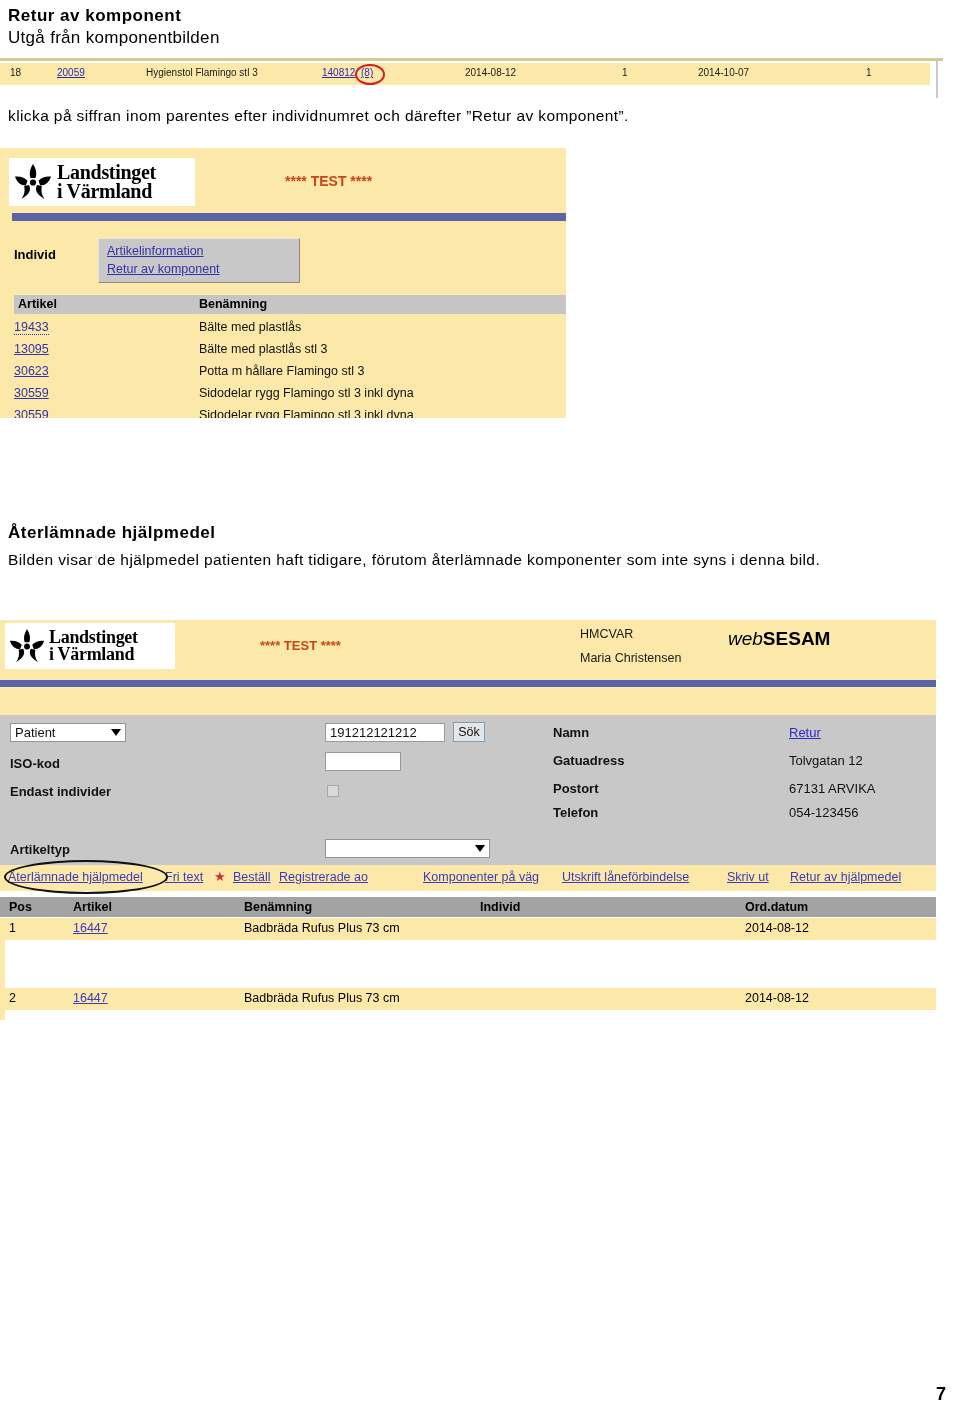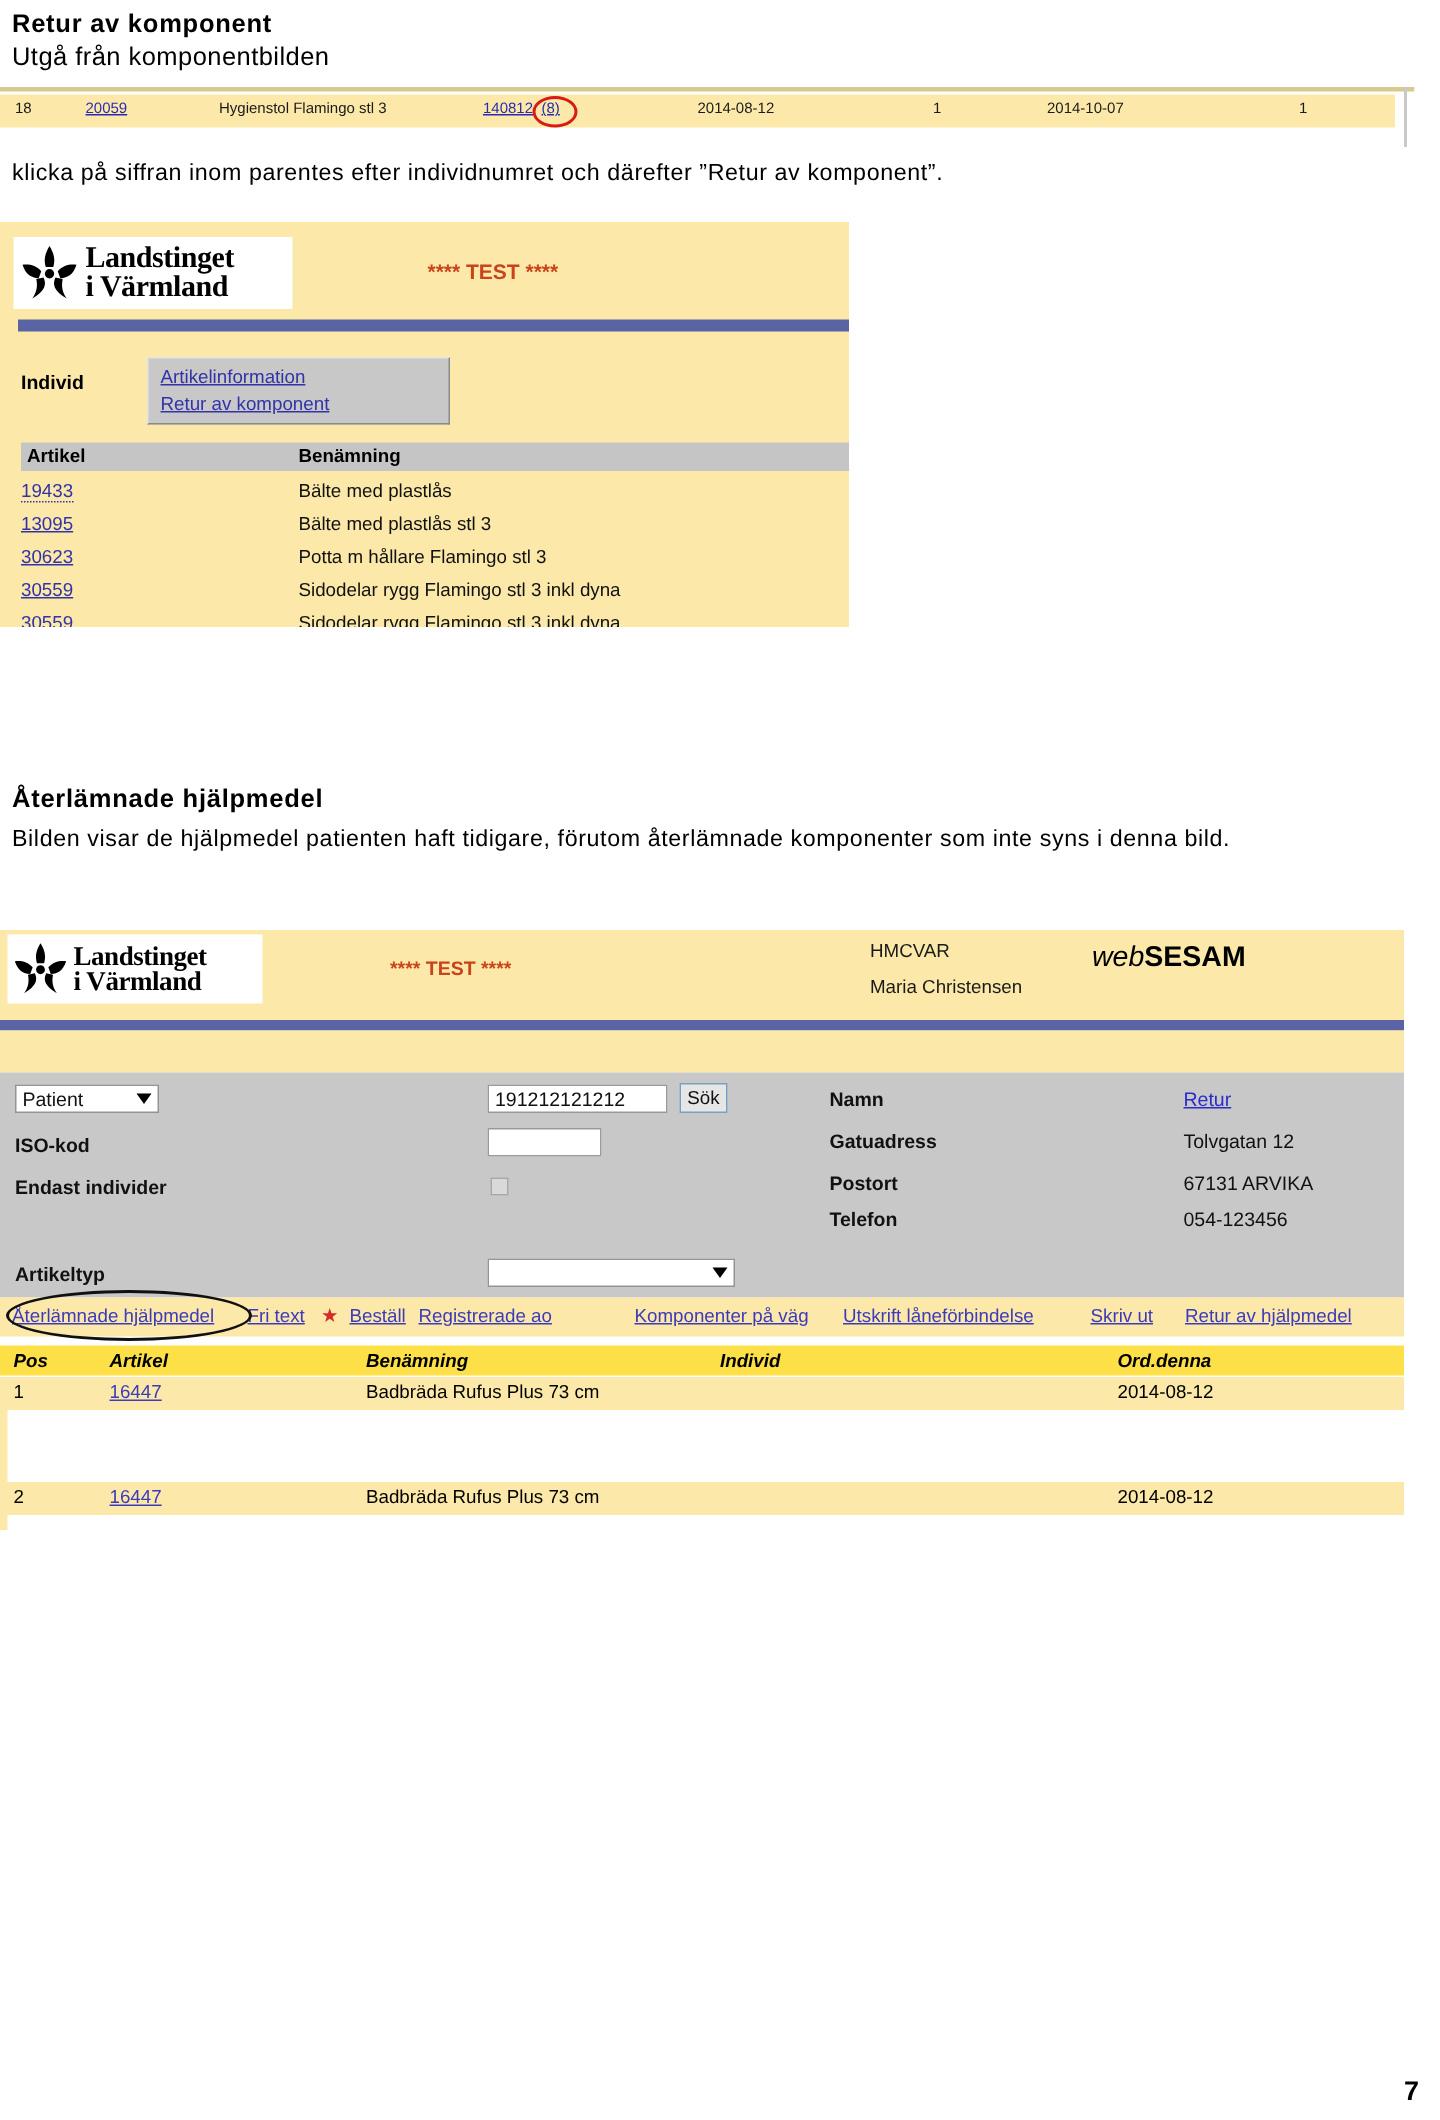--- a/index.html
+++ b/index.html
@@ -319,22 +319,21 @@
     left: 4px; top: 240px;
     width: 164px; height: 34px;
     border: 2.4px solid #111;
     border-radius: 50%;
     box-sizing: border-box;
   }
   #shot-retur .r-head {
     position: absolute;
     left: 0; top: 277px;
     width: 936px; height: 20px;
-    background: #fde047;
-    font-style: italic;
+    background: #a3a3a3;
   }
   #shot-retur .r-head span {
     position: absolute;
     top: 3px;
     font-size: 12.5px;
     font-weight: bold;
   }
   #shot-retur .r-row {
     position: absolute;
     left: 0;
@@ -470,21 +469,21 @@
   <div class="websesam">
     <i>web</i><span>SESAM</span>
   </div>
   <div class="hdr-right" style="left:580px; top:31px;">Maria Christensen</div>
 
   <div class="blue-bar" style="left:0; top:60px; width:936px; height:7px;"></div>
   <div class="yellow-gap"></div>
 
   <div class="search-panel">
 
-    <div class="sel-box" style="left:10px; top:8px; width:96px; height:19px;">
+    <div class="sel-box" style="left:10px; top:8px; width:116px; height:19px;">
       <span>Patient</span>
       <span class="caret"></span>
     </div>
 
     <div class="txt-box" style="left:325px; top:8px; width:120px; height:19px;">
       <span>191212121212</span>
     </div>
 
     <div class="btn-sok" style="left:453px; top:7px; width:32px; height:20px;">
       <span>Sök</span>
@@ -528,21 +527,21 @@
     <a style="left:727px;">Skriv ut</a>
     <a style="left:790px;">Retur av hjälpmedel</a>
   </div>
   <div class="ellipse"></div>
 
   <div class="r-head">
     <span style="left:9px;">Pos</span>
     <span style="left:73px;">Artikel</span>
     <span style="left:244px;">Benämning</span>
     <span style="left:480px;">Individ</span>
-    <span style="left:745px;">Ord.denna</span>
+    <span style="left:745px;">Ord.datum</span>
   </div>
 
   <div class="r-row" style="top:298px;">
     <span style="left:9px;">1</span>
     <span class="lnk" style="left:73px;">16447</span>
     <span style="left:244px;">Badbräda Rufus Plus 73 cm</span>
     <span style="left:480px;"></span>
     <span style="left:745px;">2014-08-12</span>
   </div>
 

